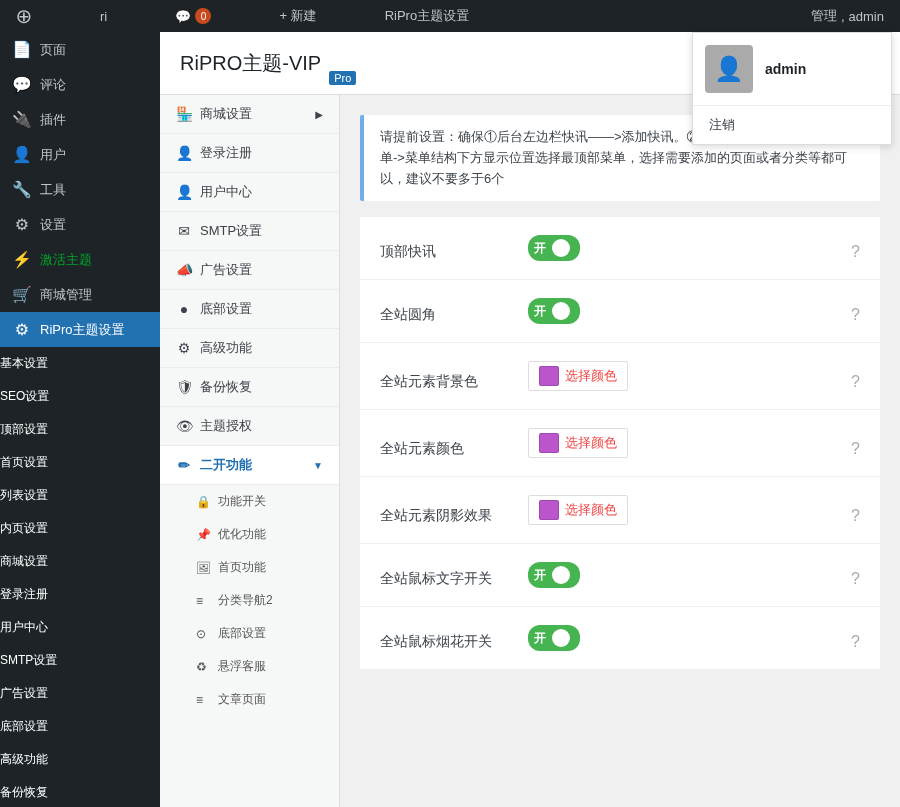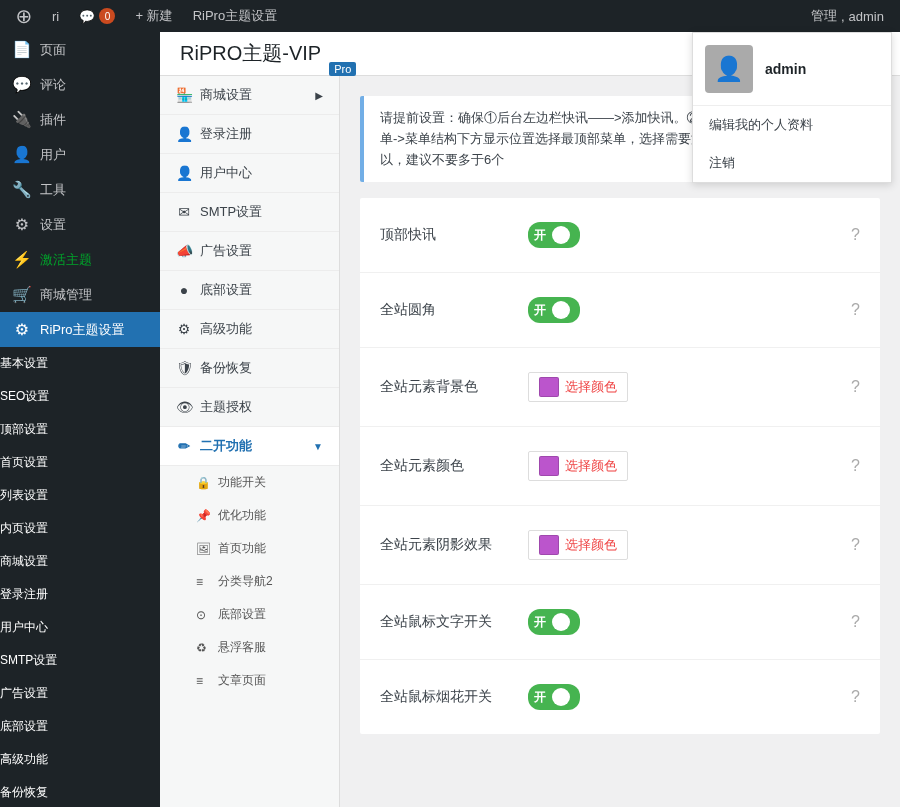--- a/index.html
+++ b/index.html
@@ -24,20 +24,21 @@
       flex: 1;
     }
     #wpadminbar .bar-item {
       padding: 0 8px;
       height: 32px;
       display: flex;
       align-items: center;
       gap: 4px;
       color: #c3c4c7;
       cursor: pointer;
+      margin-left: 48px;
     }
     #wpadminbar .wp-logo {
       width: 32px; height: 32px;
       background: #1d2327;
       display: flex; align-items: center; justify-content: center;
       cursor: pointer;
     }
     #wpadminbar .wp-logo span { color: #c3c4c7; font-size: 20px; }
     #wpadminbar .comments-count {
       background: #ca4a1f;
@@ -88,21 +89,21 @@
       display: flex;
       flex-direction: column;
       overflow: hidden;
     }
 
     
     .page-header {
       background: #fff;
       border-bottom: 1px solid #ddd;
       padding: 0 20px;
-      height: 44px;
+      height: 63px;
       display: flex;
       align-items: center;
       gap: 16px;
     }
     .page-title-area {
       display: flex; align-items: center; gap: 8px;
     }
     .page-title { font-size: 20px; font-weight: 400; color: #1d2327; }
     .page-title-pro {
       font-size: 11px; background: #2271b1; color: #fff;
@@ -180,22 +181,22 @@
 
     
     .setting-section {
       background: #fff;
       margin-bottom: 16px;
       border-radius: 2px;
       overflow: hidden;
     }
     .setting-row {
       display: flex;
-      align-items: center;
-      padding: 24px 20px;
+      align-items: flex-end;
+      padding: 18px 20px;
       border-bottom: 1px solid #f0f0f0;
       min-height: 60px;
     }
     .setting-row:last-child { border-bottom: none; }
     .setting-label {
       font-size: 14px;
       color: #3c434a;
       min-width: 140px;
       font-weight: 500;
     }
@@ -303,21 +304,20 @@
     <div class="bar-item">
       <span>管理</span>,
       <span>admin</span>
     </div>
 
     <div class="admin-dropdown">
       <div class="dropdown-header">
         <div class="avatar-circle">👤</div>
         <div class="dropdown-header-text">admin</div>
       </div>
-      <div class="dropdown-item">编辑我的个人资料</div>
       <div class="dropdown-item">注销</div>
     </div>
   </div>
 </div>
 
 <div class="wp-layout">
 
   <div id="adminmenu-wrap">
     <div id="adminmenu">
       <div class="menu-item">

